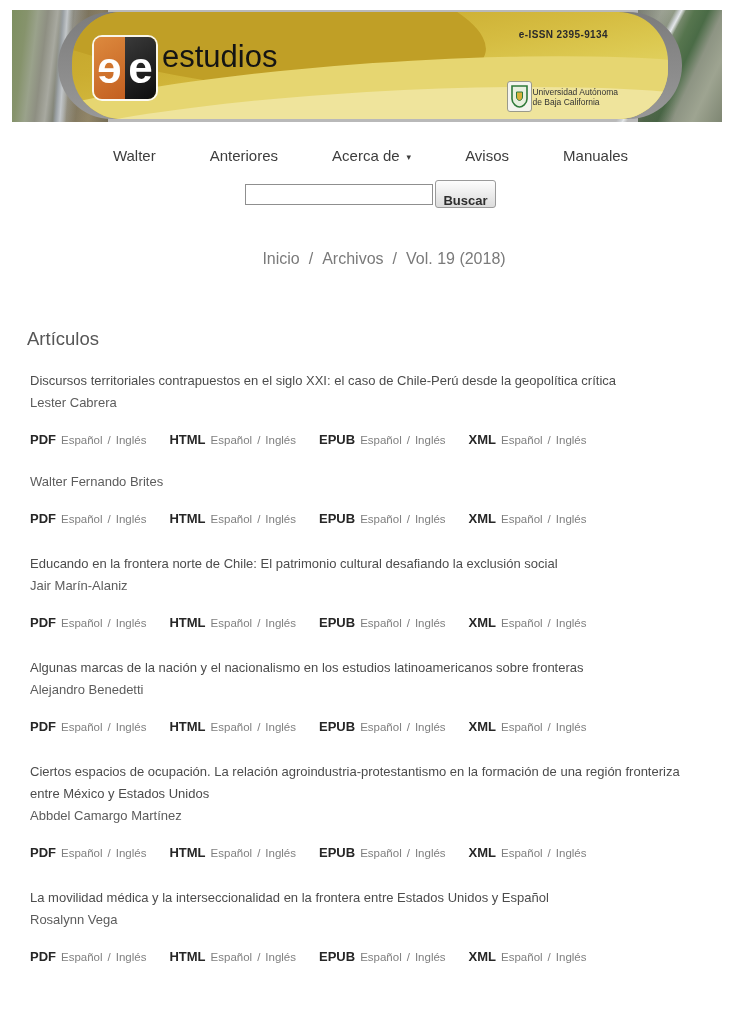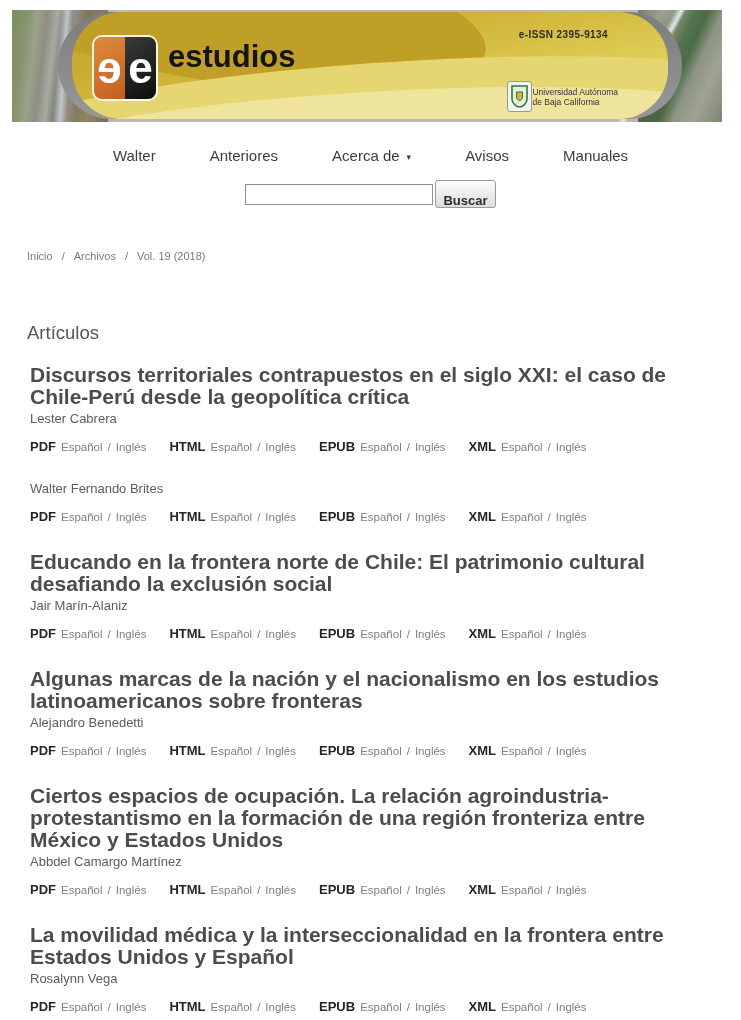--- a/index.html
+++ b/index.html
@@ -64,22 +64,22 @@
   .logo-icon {
     width:62px; height:62px; border-radius:8px; overflow:hidden; display:flex;
     box-shadow:0 0 0 2px rgba(255,255,255,.9); flex:0 0 auto;
   }
   .logo-icon .half { width:50%; display:flex; align-items:center; justify-content:center;
     color:#fff; font-size:44px; font-weight:bold; line-height:1; }
   .half-orange { background:linear-gradient(145deg,#dd8a3e,#c35f20); }
   .half-black  { background:linear-gradient(145deg,#3a3a3a,#0d0d0d); }
   .wordmark { position:relative; margin-left:6px; width:220px; }
   .wm-top {
-    position:absolute; left:6px; top:2px; font-size:31px; color:#141414;
-    letter-spacing:0; font-weight:700;
+    position:absolute; left:0; top:2px; font-size:31px; color:#141414;
+    letter-spacing:0; font-weight:400;
   }
   .wm-bottom {
     position:absolute; left:8px; top:30px; font-size:28px; font-weight:500;
   }
   .issn {
     position:absolute; right:114px; top:19px; font-size:10px; font-weight:bold;
     color:#2b2b2b; letter-spacing:.4px;
   }
   .uabc { position:absolute; right:104px; bottom:10px; display:flex; align-items:center; }
   .uabc-shield {
@@ -94,34 +94,34 @@
   .caret { font-size:9px; color:#3d3d3d; transform:translateY(1px); }
   .search-row { margin-top:16px; display:flex; justify-content:center; align-items:center; }
   .search-input { width:188px; height:21px; border:1px solid #8f8f8f; background:#fff; font-size:12px; padding:0 4px; }
   .search-btn {
     margin-left:2px; height:28px; padding:12px 7px; font-family:inherit;
     font-size:13px; font-weight:bold; color:#2e2e2e;
     background:linear-gradient(#fdfdfd,#dcdcdc); border:1px solid #9a9a9a; border-radius:3px;
   }
 
   
-  .breadcrumb { margin:42px 0 0 27px; font-size:11px; color:#7a7a7a; }
+  .breadcrumb { margin:42px 0 0 27px; font-size:16px; color:#7a7a7a;text-align:center; }
   .breadcrumb a { color:#7a7a7a; text-decoration:none; }
   .crumb-sep { margin:0 9px; }
   .section-title { margin:60px 0 0 27px; font-size:18.5px; font-weight:400; color:#565656; }
 
   
   .article-list { margin:20px 28px 0 30px; }
   .article { margin-bottom:27px; }
   .article-title {
-    font-size:21px; line-height:22px; color:#4c4c4c; max-width:655px;
-    cursor:pointer; text-decoration:none; display:block;font-weight:bold;
+    font-size:13px; line-height:22px; color:#4c4c4c; max-width:655px;
+    cursor:pointer; text-decoration:none; display:block;
   }
   .article-author { margin-top:3px; font-size:13px; color:#5c5c5c; }
-  .galleys { margin-top:13px; display:flex; gap:23px; align-items:center; }
+  .galleys { margin-top:22px; display:flex; gap:23px; align-items:center; }
   .galley-group { display:flex; align-items:baseline; gap:5px; white-space:nowrap; }
   .galley-format { font-size:13px; font-weight:bold; color:#262626; }
   .galley-lang, .galley-sep { font-size:11.5px; color:#7f7f7f; text-decoration:none; }
 </style>
 </head>
 <body>
 
 <div class="banner">
   <div class="photo-left"></div>
   <div class="photo-right"></div>

